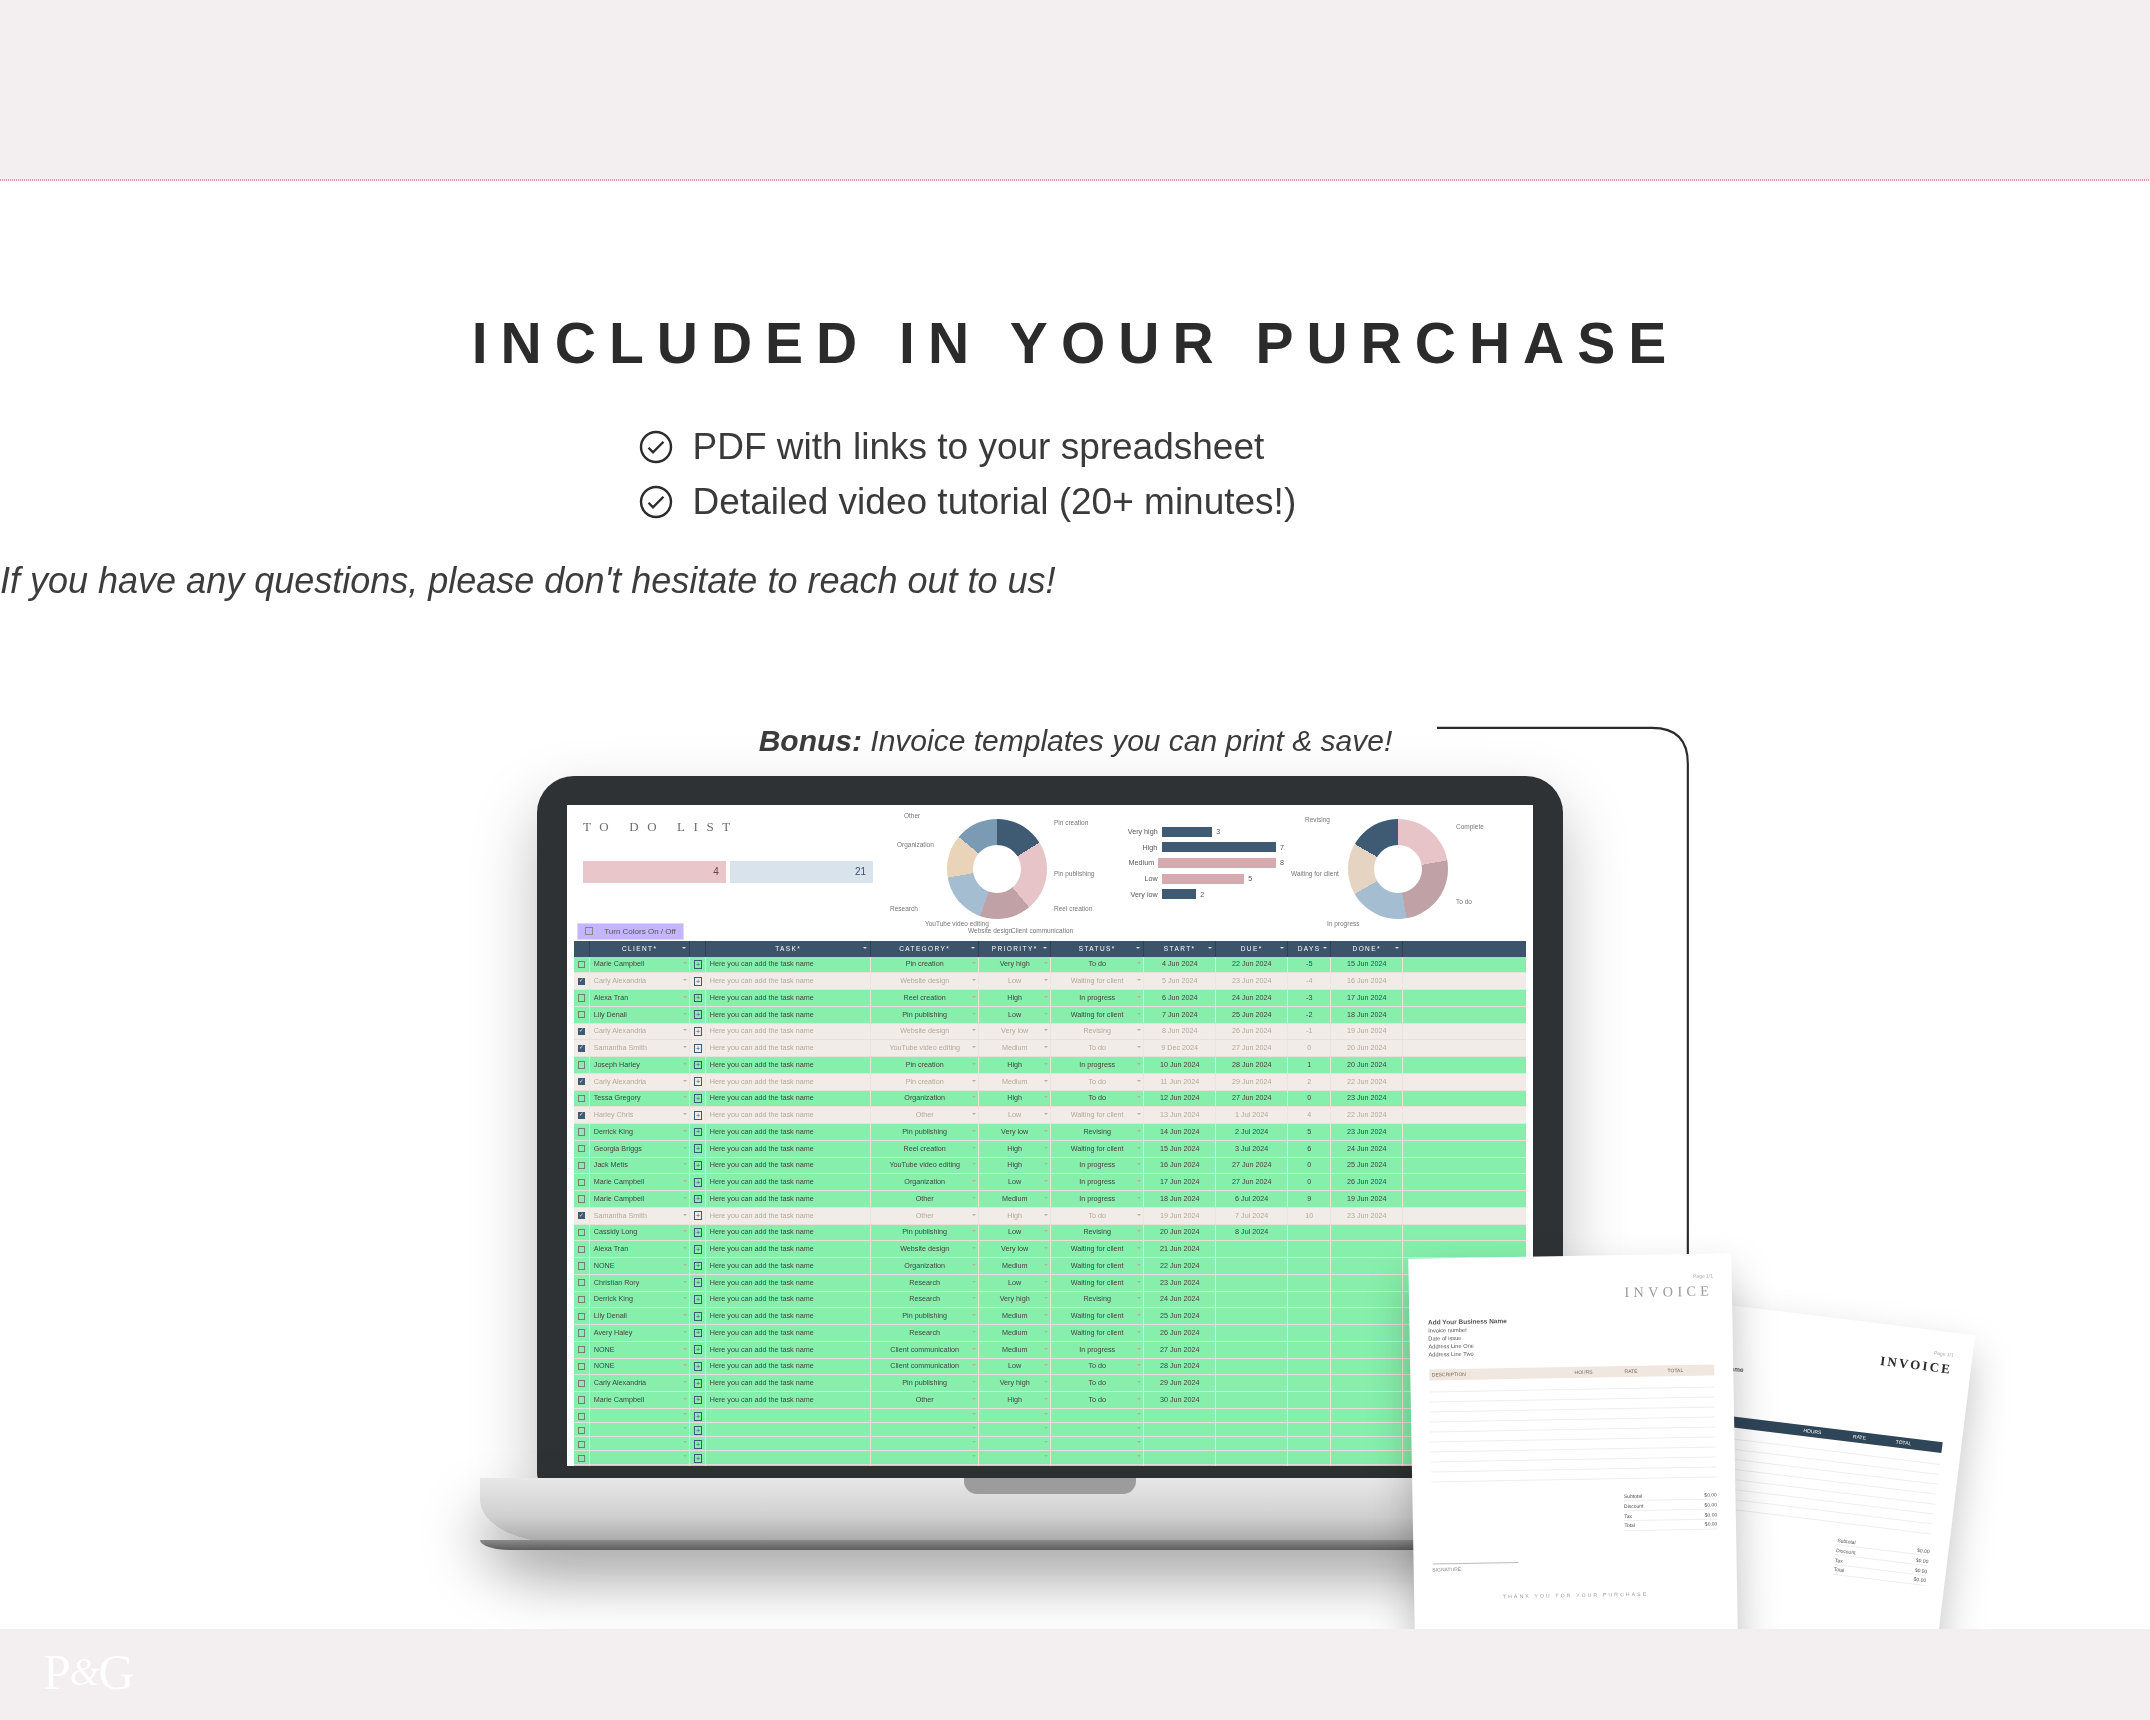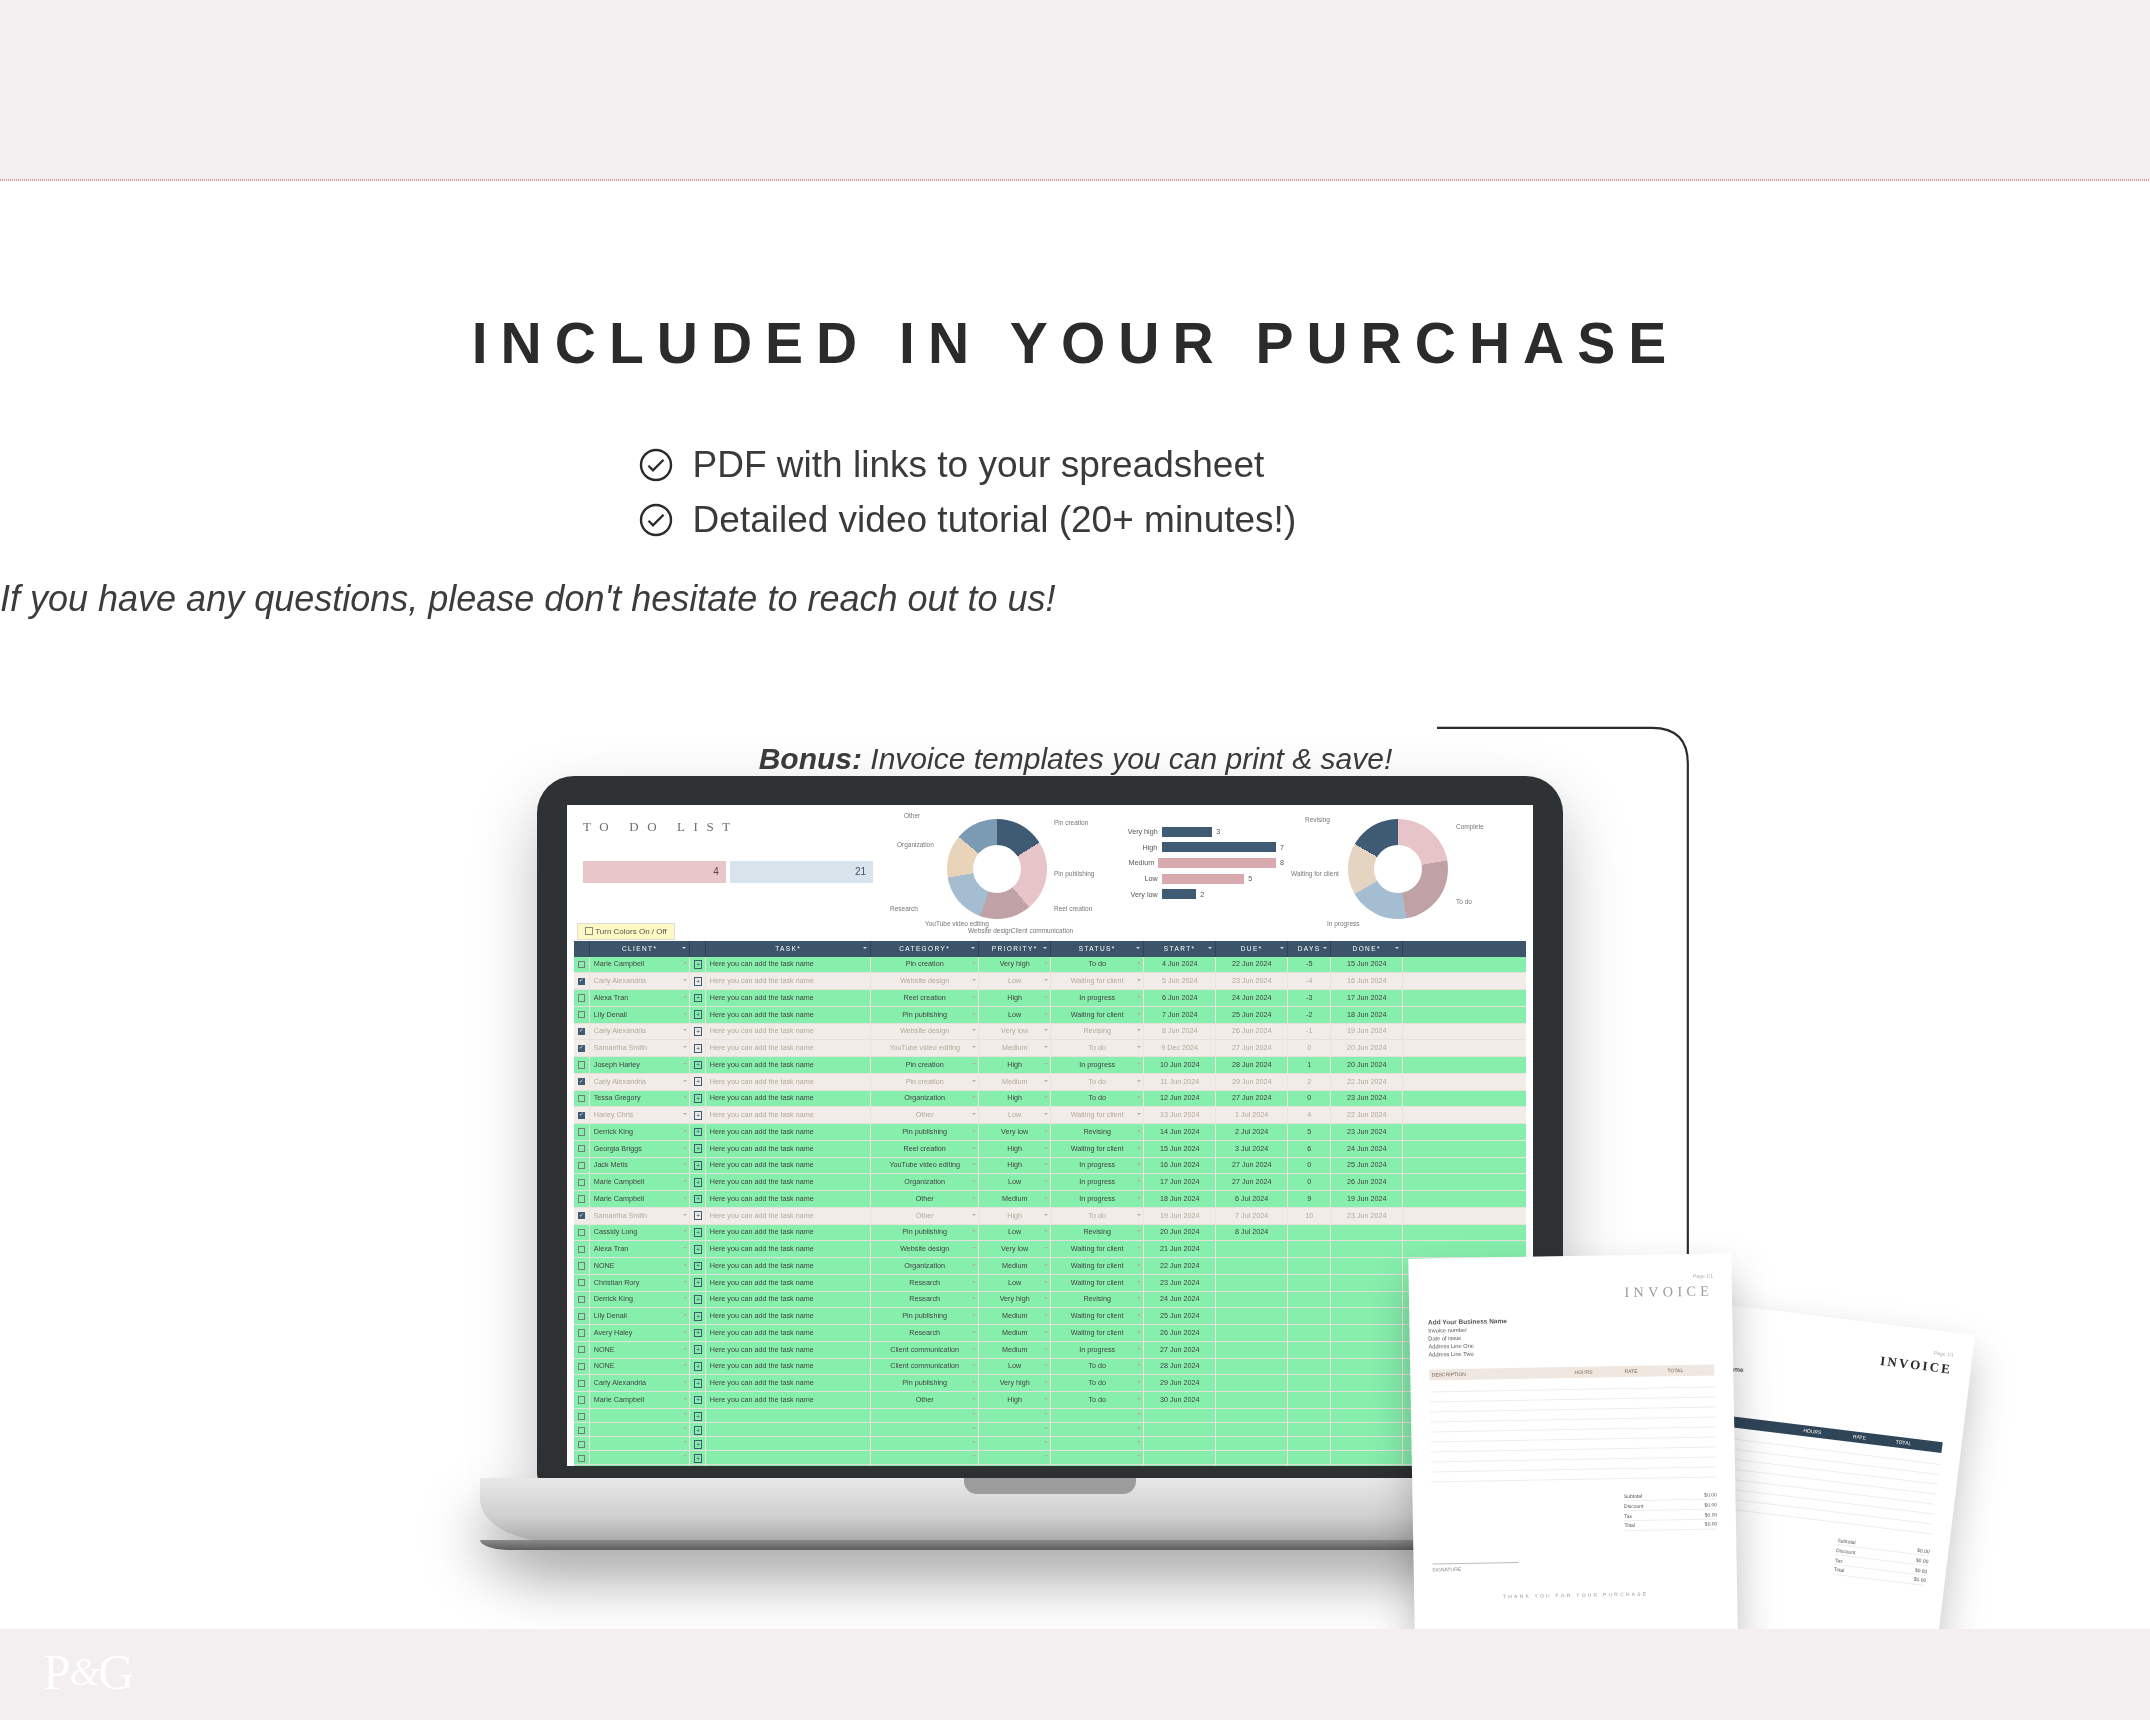--- a/index.html
+++ b/index.html
@@ -25,21 +25,21 @@
     padding-top: 129px;
   }
   .headline {
     text-align: center;
     font-size: 57px;
     letter-spacing: 13px;
     font-weight: 600;
     color: #2b2b2b;
   }
   .features {
-    margin: 68px auto 0;
+    margin: 50px auto 0;
     width: 1147px;
   }
   .feature-row {
     display: flex;
     align-items: center;
     gap: 18.6px;
     font-size: 37px;
     color: #3a3a3a;
     margin-bottom: 13px;
     padding-left: 136px;
@@ -139,22 +139,22 @@
 
   .hbar { position:absolute; left:552px; top:21.5px; width:165px; }
   .hbar-row { display:flex; align-items:center; margin-bottom:5.7px; font-size:7.2px; color:#555; }
   .hbar-lbl { width:43px; text-align:right; padding-right:4.3px; }
   .hbar-bar { height:10px; background:#3f5b74; }
   .hbar-bar.pink { background:#d8a9ae; }
   .hbar-val { margin-left:4.3px; }
 
   .toggle-row {
     position:absolute; left:10px; top:118px; font-size:8px; color:#555;
-    display:flex; align-items:center; gap:2px;
-    border:0.7px solid #ddd; padding:2.9px 7.2px; background:#fef9c3;
+    display:flex; align-items:center; gap:11px;
+    border:0.7px solid #ddd; padding:2.9px 7.2px; background:#c4b5fd;
   }
   .toggle-row .cb { width:8px; height:8px; border:0.7px solid #888; }
 
   .tbl {
     position:absolute; left:7.2px; right:7.2px; top:136px;
     font-size:7.2px; color:#444;
   }
   .tbl-head {
     display:grid;
     grid-template-columns: 16px 100px 16px 165px 108px 72px 93px 72px 72px 43px 72px;

